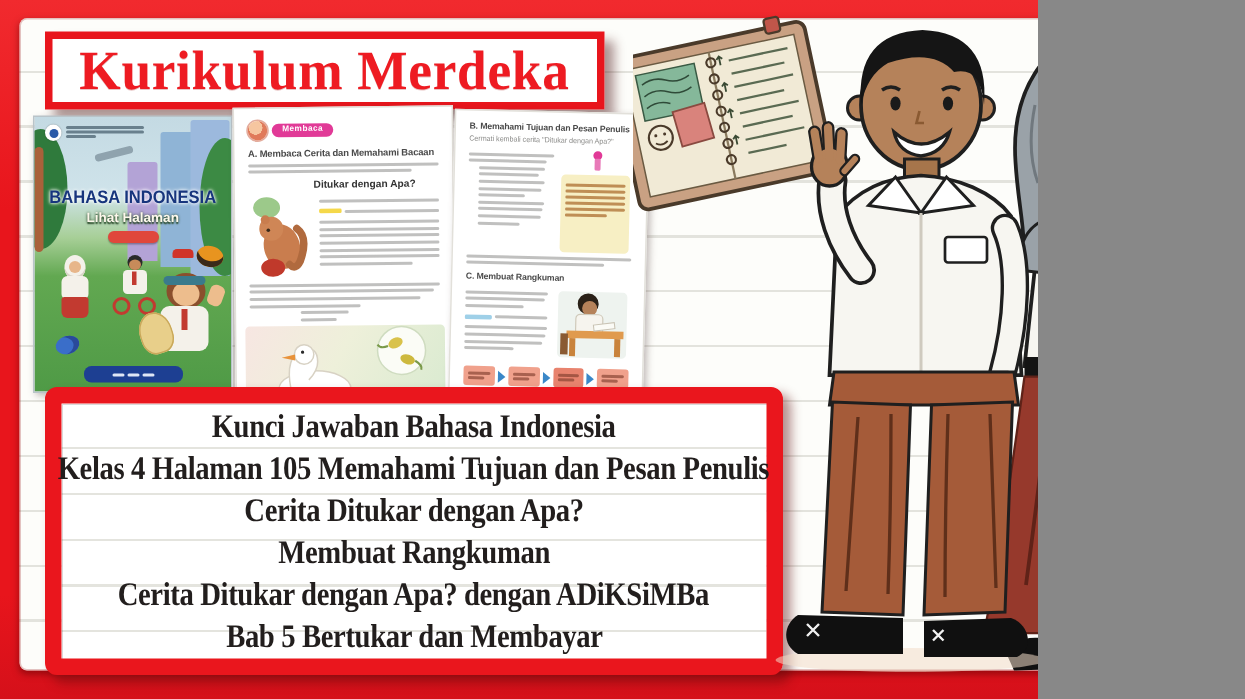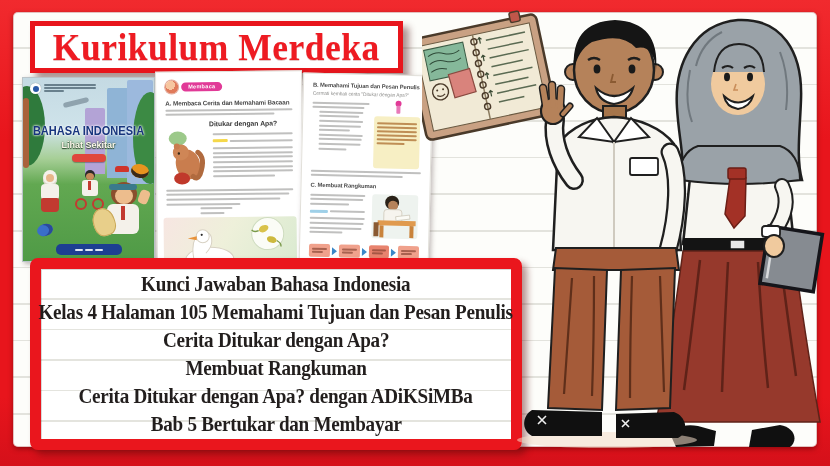--- a/index.html
+++ b/index.html
@@ -1,17 +1,17 @@
 <!DOCTYPE html>
 <html><head>
 <meta charset="utf-8">
 <style>
   html,body{margin:0;padding:0;background:#888;}
   *{box-sizing:border-box;}
-  #stage{position:relative;width:830px;height:466px;overflow:hidden;
+  #stage{position:relative;width:692px;height:466px;overflow:hidden;
          background:linear-gradient(180deg,#f12a2e 0%,#e8151c 30%,#e8151c 85%,#d5101a 100%);
          font-family:"Liberation Sans",sans-serif;}
   
   #paper{position:absolute;left:13px;top:12px;width:804px;height:435px;border-radius:5px;
          background:repeating-linear-gradient(180deg,#fdfdfa 0px,#fdfdfa 35px,#e3e3dd 35px,#e3e3dd 36.6px);
          box-shadow:inset 0 0 0 1px rgba(150,20,20,.25), 0 2px 5px rgba(80,0,0,.5);}
   
   #banner{position:absolute;left:30px;top:21px;width:373px;height:52px;background:#ffffff;
           border:5px solid #e8151c;display:flex;align-items:center;justify-content:center;
           box-shadow:6px 6px 7px rgba(70,15,15,.45);}
@@ -99,21 +99,21 @@
     <div class="tree" style="left:-14px;top:8px;width:36px;height:80px;background:#2f7a3c;"></div>
     <div class="tree" style="left:110px;top:14px;width:34px;height:92px;background:#3c8a44;"></div>
     <div class="fig" style="left:0px;top:20px;width:6px;height:70px;background:#a9613a;border-radius:3px;"></div>
     <div class="logo"></div>
     <div class="minitext">
         <i></i>
         <i></i>
         <i></i>
       </div>
     <div class="cov-title">BAHASA INDONESIA</div>
-    <div class="cov-sub">Lihat Sekitar</div>
+    <div class="cov-sub">Lihat Halaman</div>
     <div class="cov-badge"></div>
 
     <div class="fig" style="left:16px;top:92px;width:22px;height:46px;">
       <div style="position:absolute;left:4px;top:0;width:14px;height:16px;border-radius:50% 50% 45% 45%;background:#f4f1ea;box-shadow:inset 0 -2px 0 #d9d4c8;"></div>
       <div style="position:absolute;left:7px;top:4px;width:8px;height:8px;border-radius:50%;background:#e7b68a;"></div>
       <div style="position:absolute;left:2px;top:14px;width:18px;height:16px;background:#f4f1ea;border-radius:4px;"></div>
       <div style="position:absolute;left:2px;top:28px;width:18px;height:14px;background:#c23a30;border-radius:2px 2px 4px 4px;"></div>
     </div>
     <div class="fig" style="left:50px;top:92px;width:34px;height:50px;">
       <div style="position:absolute;left:12px;top:0;width:10px;height:10px;border-radius:50%;background:#2a2a2a;"></div>

